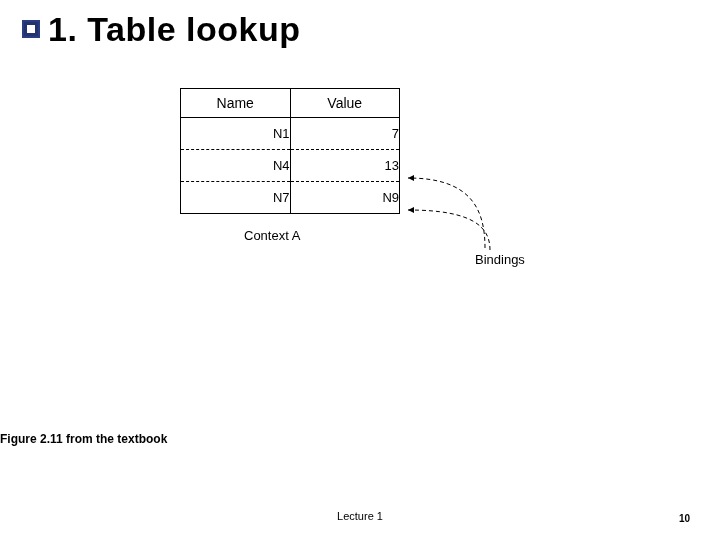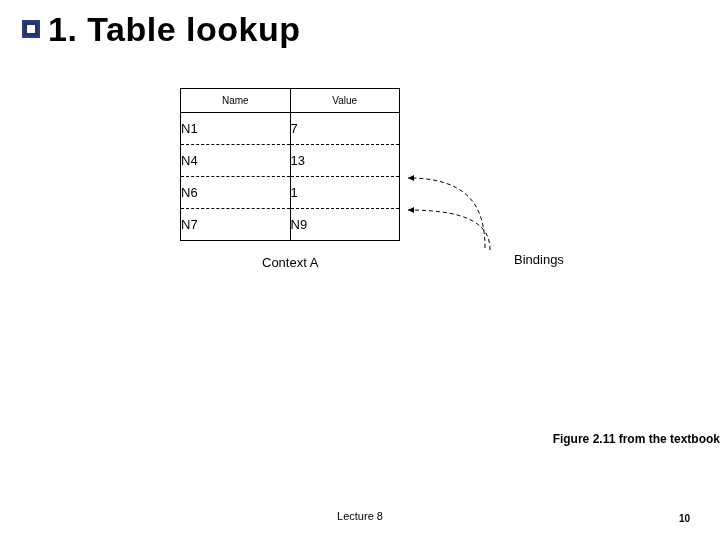--- a/index.html
+++ b/index.html
@@ -47,65 +47,64 @@
     height: 340px;
   }
   .table {
     border: 1.5px solid #000;
     width: 220px;
     border-collapse: collapse;
     font-family: Arial, sans-serif;
   }
   .table th {
     font-weight: 400;
-    font-size: 10px;
+    font-size: 14px;
     padding: 6px 0;
     border-bottom: 1.5px solid #000;
     text-align: center;
   }
   .table th:first-child,
   .table td.name-cell {
     border-right: 1.5px solid #000;
     width: 50%;
   }
   .table td {
     font-size: 13px;
     padding: 8px 0;
-    text-align: left;
+    text-align: right;
     border-bottom: 1px dashed #000;
   }
   .table tr:last-child td {
     border-bottom: none;
   }
   .context-label {
     font-size: 13px;
     margin-top: 14px;
-    margin-left: 82px;
+    margin-left: 64px;
   }
   .bindings-label {
     position: absolute;
     left: 295px;
     top: 164px;
     font-size: 13px;
-    margin-left: 39px;
   }
   .arrows {
     position: absolute;
     left: 220px;
     top: 60px;
     width: 130px;
     height: 140px;
     pointer-events: none;
   }
   .figure-caption {
     position: absolute;
     left: 0;
     right: 0;
     top: 432px;
-    text-align: right;
+    text-align: left;
     font-size: 12px;
     font-weight: bold;
   }
   .footer-lecture {
     position: absolute;
     left: 0;
     right: 0;
     bottom: 18px;
     text-align: center;
     font-size: 11px;
@@ -135,24 +134,20 @@
     <tbody>
       <tr>
         <td class="name-cell">N1</td>
         <td>7</td>
       </tr>
       <tr>
         <td class="name-cell">N4</td>
         <td>13</td>
       </tr>
       <tr>
-        <td class="name-cell">N6</td>
-        <td>1</td>
-      </tr>
-      <tr>
         <td class="name-cell">N7</td>
         <td>N9</td>
       </tr>
     </tbody>
   </table>
 
   <div class="context-label">Context A</div>
 
   <svg class="arrows" viewBox="0 0 130 140">
     <defs>
@@ -162,14 +157,14 @@
     </defs>
     <path d="M 85 100 C 85 60, 70 30, 8 30" fill="none" stroke="#000" stroke-width="1" stroke-dasharray="4 3" marker-end="url(#ah)"></path>
     <path d="M 90 102 C 90 80, 75 62, 8 62" fill="none" stroke="#000" stroke-width="1" stroke-dasharray="4 3" marker-end="url(#ah)"></path>
   </svg>
 
   <div class="bindings-label">Bindings</div>
 </div>
 
 <div class="figure-caption">Figure 2.11 from the textbook</div>
 
-<div class="footer-lecture">Lecture 8</div>
+<div class="footer-lecture">Lecture 1</div>
 <div class="footer-page">10</div>
 
 </body></html>

